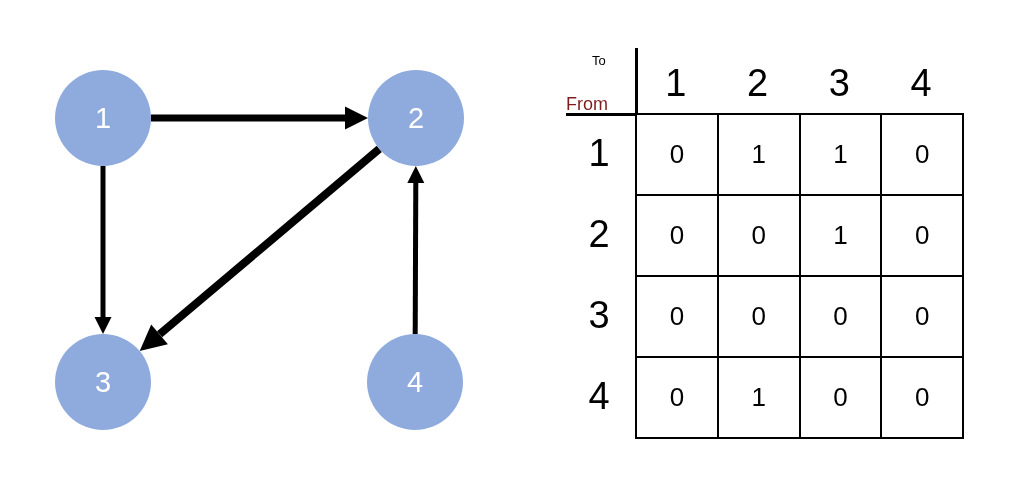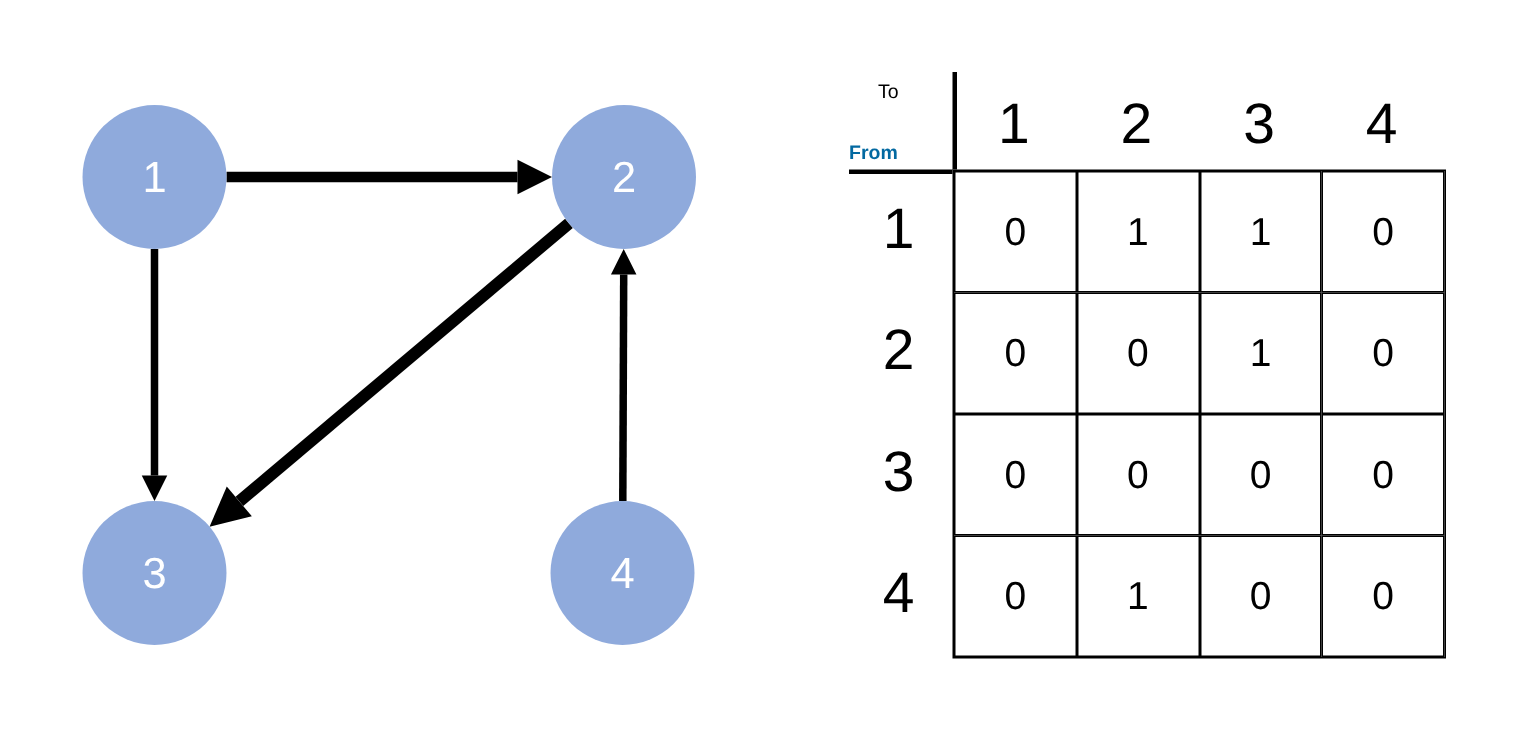--- a/index.html
+++ b/index.html
@@ -41,26 +41,26 @@
     width: 60px; height: 324px;
     display: flex; flex-direction: column;
   }
   .row-headers .hdr {
     flex: 1; display: flex; align-items: center; justify-content: center;
     font-size: 38px; color: #000;
   }
   .axis-v { position: absolute; left: 635px; top: 48px; width: 3px; height: 66px; background: #000; }
   .axis-h { position: absolute; left: 566px; top: 113px; width: 71px; height: 3px; background: #000; }
   .to-label {
-    position: absolute; left: 556px; top: 53px; width: 43px;
-    text-align: right; font-size: 13px; color: #000;
+    position: absolute; left: 592px; top: 53px; width: 43px;
+    font-size: 13px; color: #000;
   }
   .from-label {
     position: absolute; left: 566px; top: 94px;
-    font-size: 13px; color: #0369a1; font-weight: bold;
+    font-size: 18px; color: #7f1d1d;
   }
 </style>
 </head>
 <body>
 
 <svg class="graph-svg" width="506" height="489" viewBox="0 0 506 489">
     <g>
       <line x1="151.0" y1="118.0" x2="345.0" y2="118.0" stroke="#000000" stroke-width="7"></line>
       <polygon points="368.0,118.0 345.0,129.5 345.0,106.5" fill="#000000"></polygon>
     </g>

